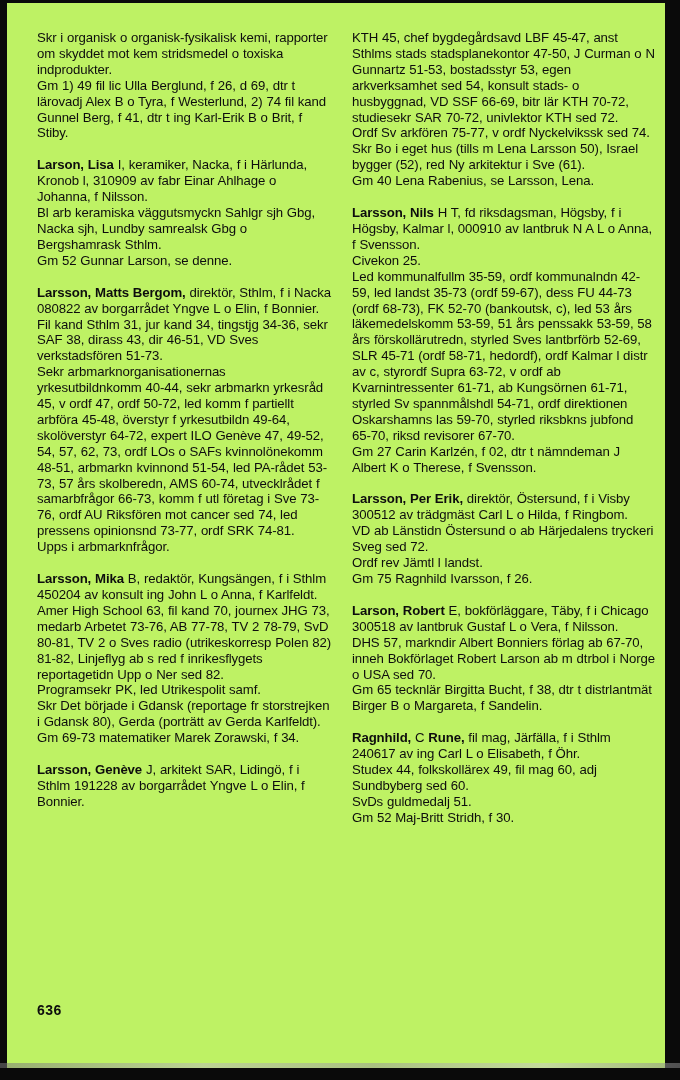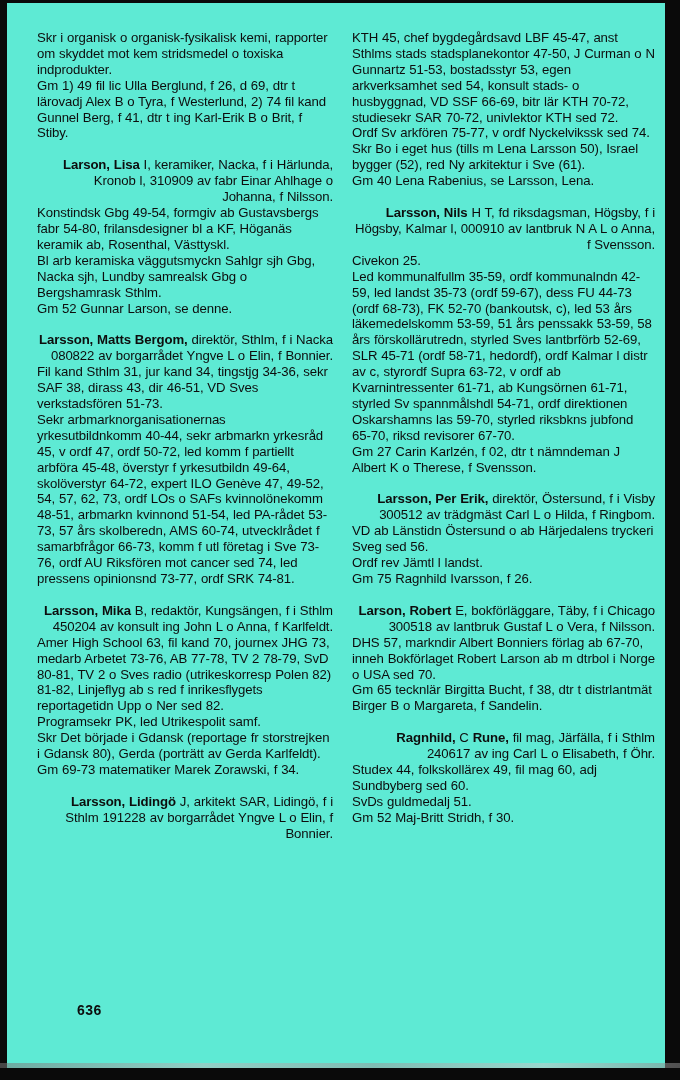--- a/index.html
+++ b/index.html
@@ -4,21 +4,21 @@
 <style>
   html, body {
     margin: 0;
     padding: 0;
     background: #e8e8e8;
   }
   #page {
     position: relative;
     width: 680px;
     height: 1080px;
-    background: #5eead4;
+    background: #bef264;
     overflow: hidden;
     font-family: "Liberation Sans", "DejaVu Sans", sans-serif;
     color: #0d0d0d;
   }
   
   .edge { position: absolute; background: #0a0a0a; }
   #edge-left   { left: 0; top: 0; width: 7px; height: 1080px; }
   #edge-top    { left: 0; top: 0; width: 680px; height: 3px; }
   #edge-right  { left: 665px; top: 0; width: 15px; height: 1080px; }
   #edge-bottom { left: 0; top: 1068px; width: 680px; height: 12px; }
@@ -34,64 +34,63 @@
     line-height: 15.9px;
     letter-spacing: -0.1px;
     text-align: left;
     hyphens: auto;
     -webkit-hyphens: auto;
     word-spacing: 0.3px;
   }
   #left-column  { left: 37px;  width: 296px; }
   #right-column { left: 352px; width: 303px; }
   .para { margin: 0; }
-  .para.gap { margin-top: 16px; text-align: right; }
+  .para.gap { margin-top: 16px; }
   .bold { font-weight: bold; }
   #page-number {
     position: absolute;
     left: 37px;
     top: 1002px;
     font-size: 14px;
     font-weight: bold;
     letter-spacing: 0.5px;
-    margin-left: 40px;
   }
 </style>
 </head>
 <body>
 
 <div id="page">
   <div class="column" id="left-column">
       <div class="para"><span>Skr i organisk o organisk-fysikalisk kemi, rapporter om skyddet mot kem stridsmedel o toxiska indprodukter.</span></div>
       <div class="para"><span>Gm 1) 49 fil lic Ulla Berglund, f 26, d 69, dtr t lärovadj Alex B o Tyra, f Westerlund, 2) 74 fil kand Gunnel Berg, f 41, dtr t ing Karl-Erik B o Brit, f Stiby.</span></div>
       <div class="para gap"><span class="bold">Larson, Lisa</span><span> I, keramiker, Nacka, f i Härlunda, Kronob l, 310909 av fabr Einar Ahlhage o Johanna, f Nilsson.</span></div>
-      <div class="para"><span>Konstindsk Gbg 49-54, formgiv ab Gustavsbergs fabr 54-80, frilansdesigner bl a KF, Höganäs keramik ab, Rosenthal, Västtyskl.</span></div>
       <div class="para"><span>Bl arb keramiska väggutsmyckn Sahlgr sjh Gbg, Nacka sjh, Lundby samrealsk Gbg o Bergshamrask Sthlm.</span></div>
       <div class="para"><span>Gm 52 Gunnar Larson, se denne.</span></div>
       <div class="para gap"><span class="bold">Larsson, Matts Bergom,</span><span> direktör, Sthlm, f i Nacka 080822 av borgarrådet Yngve L o Elin, f Bonnier.</span></div>
       <div class="para"><span>Fil kand Sthlm 31, jur kand 34, tingstjg 34-36, sekr SAF 38, dirass 43, dir 46-51, VD Sves verkstadsfören 51-73.</span></div>
       <div class="para"><span>Sekr arbmarknorganisationernas yrkesutbildnkomm 40-44, sekr arbmarkn yrkesråd 45, v ordf 47, ordf 50-72, led komm f partiellt arbföra 45-48, överstyr f yrkesutbildn 49-64, skolöverstyr 64-72, expert ILO Genève 47, 49-52, 54, 57, 62, 73, ordf LOs o SAFs kvinnolönekomm 48-51, arbmarkn kvinnond 51-54, led PA-rådet 53-73, 57 års skolberedn, AMS 60-74, utvecklrådet f samarbfrågor 66-73, komm f utl företag i Sve 73-76, ordf AU Riksfören mot cancer sed 74, led pressens opinionsnd 73-77, ordf SRK 74-81.</span></div>
+      <div class="para"><span>Upps i arbmarknfrågor.</span></div>
       <div class="para gap"><span class="bold">Larsson, Mika</span><span> B, redaktör, Kungsängen, f i Sthlm 450204 av konsult ing John L o Anna, f Karlfeldt.</span></div>
       <div class="para"><span>Amer High School 63, fil kand 70, journex JHG 73, medarb Arbetet 73-76, AB 77-78, TV 2 78-79, SvD 80-81, TV 2 o Sves radio (utrikeskorresp Polen 82) 81-82, Linjeflyg ab s red f inrikesflygets reportagetidn Upp o Ner sed 82.</span></div>
       <div class="para"><span>Programsekr PK, led Utrikespolit samf.</span></div>
       <div class="para"><span>Skr Det började i Gdansk (reportage fr storstrejken i Gdansk 80), Gerda (porträtt av Gerda Karlfeldt).</span></div>
       <div class="para"><span>Gm 69-73 matematiker Marek Zorawski, f 34.</span></div>
-      <div class="para gap"><span class="bold">Larsson, Lidingö</span><span> J, arkitekt SAR, Lidingö, f i Sthlm 191228 av borgarrådet Yngve L o Elin, f Bonnier.</span></div>
+      <div class="para gap"><span class="bold">Larsson, Genève</span><span> J, arkitekt SAR, Lidingö, f i Sthlm 191228 av borgarrådet Yngve L o Elin, f Bonnier.</span></div>
     </div>
   <div class="column" id="right-column">
       <div class="para"><span>KTH 45, chef bygdegårdsavd LBF 45-47, anst Sthlms stads stadsplanekontor 47-50, J Curman o N Gunnartz 51-53, bostadsstyr 53, egen arkverksamhet sed 54, konsult stads- o husbyggnad, VD SSF 66-69, bitr lär KTH 70-72, studiesekr SAR 70-72, univlektor KTH sed 72.</span></div>
       <div class="para"><span>Ordf Sv arkfören 75-77, v ordf Nyckelvikssk sed 74.</span></div>
       <div class="para"><span>Skr Bo i eget hus (tills m Lena Larsson 50), Israel bygger (52), red Ny arkitektur i Sve (61).</span></div>
       <div class="para"><span>Gm 40 Lena Rabenius, se Larsson, Lena.</span></div>
       <div class="para gap"><span class="bold">Larsson, Nils</span><span> H T, fd riksdagsman, Högsby, f i Högsby, Kalmar l, 000910 av lantbruk N A L o Anna, f Svensson.</span></div>
       <div class="para"><span>Civekon 25.</span></div>
       <div class="para"><span>Led kommunalfullm 35-59, ordf kommunalndn 42-59, led landst 35-73 (ordf 59-67), dess FU 44-73 (ordf 68-73), FK 52-70 (bankoutsk, c), led 53 års läkemedelskomm 53-59, 51 års penssakk 53-59, 58 års förskollärutredn, styrled Sves lantbrförb 52-69, SLR 45-71 (ordf 58-71, hedordf), ordf Kalmar l distr av c, styrordf Supra 63-72, v ordf ab Kvarnintressenter 61-71, ab Kungsörnen 61-71, styrled Sv spannmålshdl 54-71, ordf direktionen Oskarshamns las 59-70, styrled riksbkns jubfond 65-70, riksd revisorer 67-70.</span></div>
       <div class="para"><span>Gm 27 Carin Karlzén, f 02, dtr t nämndeman J Albert K o Therese, f Svensson.</span></div>
       <div class="para gap"><span class="bold">Larsson, Per Erik,</span><span> direktör, Östersund, f i Visby 300512 av trädgmäst Carl L o Hilda, f Ringbom.</span></div>
-      <div class="para"><span>VD ab Länstidn Östersund o ab Härjedalens tryckeri Sveg sed 56.</span></div>
+      <div class="para"><span>VD ab Länstidn Östersund o ab Härjedalens tryckeri Sveg sed 72.</span></div>
       <div class="para"><span>Ordf rev Jämtl l landst.</span></div>
       <div class="para"><span>Gm 75 Ragnhild Ivarsson, f 26.</span></div>
       <div class="para gap"><span class="bold">Larson, Robert</span><span> E, bokförläggare, Täby, f i Chicago 300518 av lantbruk Gustaf L o Vera, f Nilsson.</span></div>
       <div class="para"><span>DHS 57, markndir Albert Bonniers förlag ab 67-70, inneh Bokförlaget Robert Larson ab m dtrbol i Norge o USA sed 70.</span></div>
       <div class="para"><span>Gm 65 tecknlär Birgitta Bucht, f 38, dtr t distrlantmät Birger B o Margareta, f Sandelin.</span></div>
       <div class="para gap"><span class="bold">Ragnhild,</span><span> C </span><span class="bold">Rune,</span><span> fil mag, Järfälla, f i Sthlm 240617 av ing Carl L o Elisabeth, f Öhr.</span></div>
       <div class="para"><span>Studex 44, folkskollärex 49, fil mag 60, adj Sundbyberg sed 60.</span></div>
       <div class="para"><span>SvDs guldmedalj 51.</span></div>
       <div class="para"><span>Gm 52 Maj-Britt Stridh, f 30.</span></div>
     </div>

